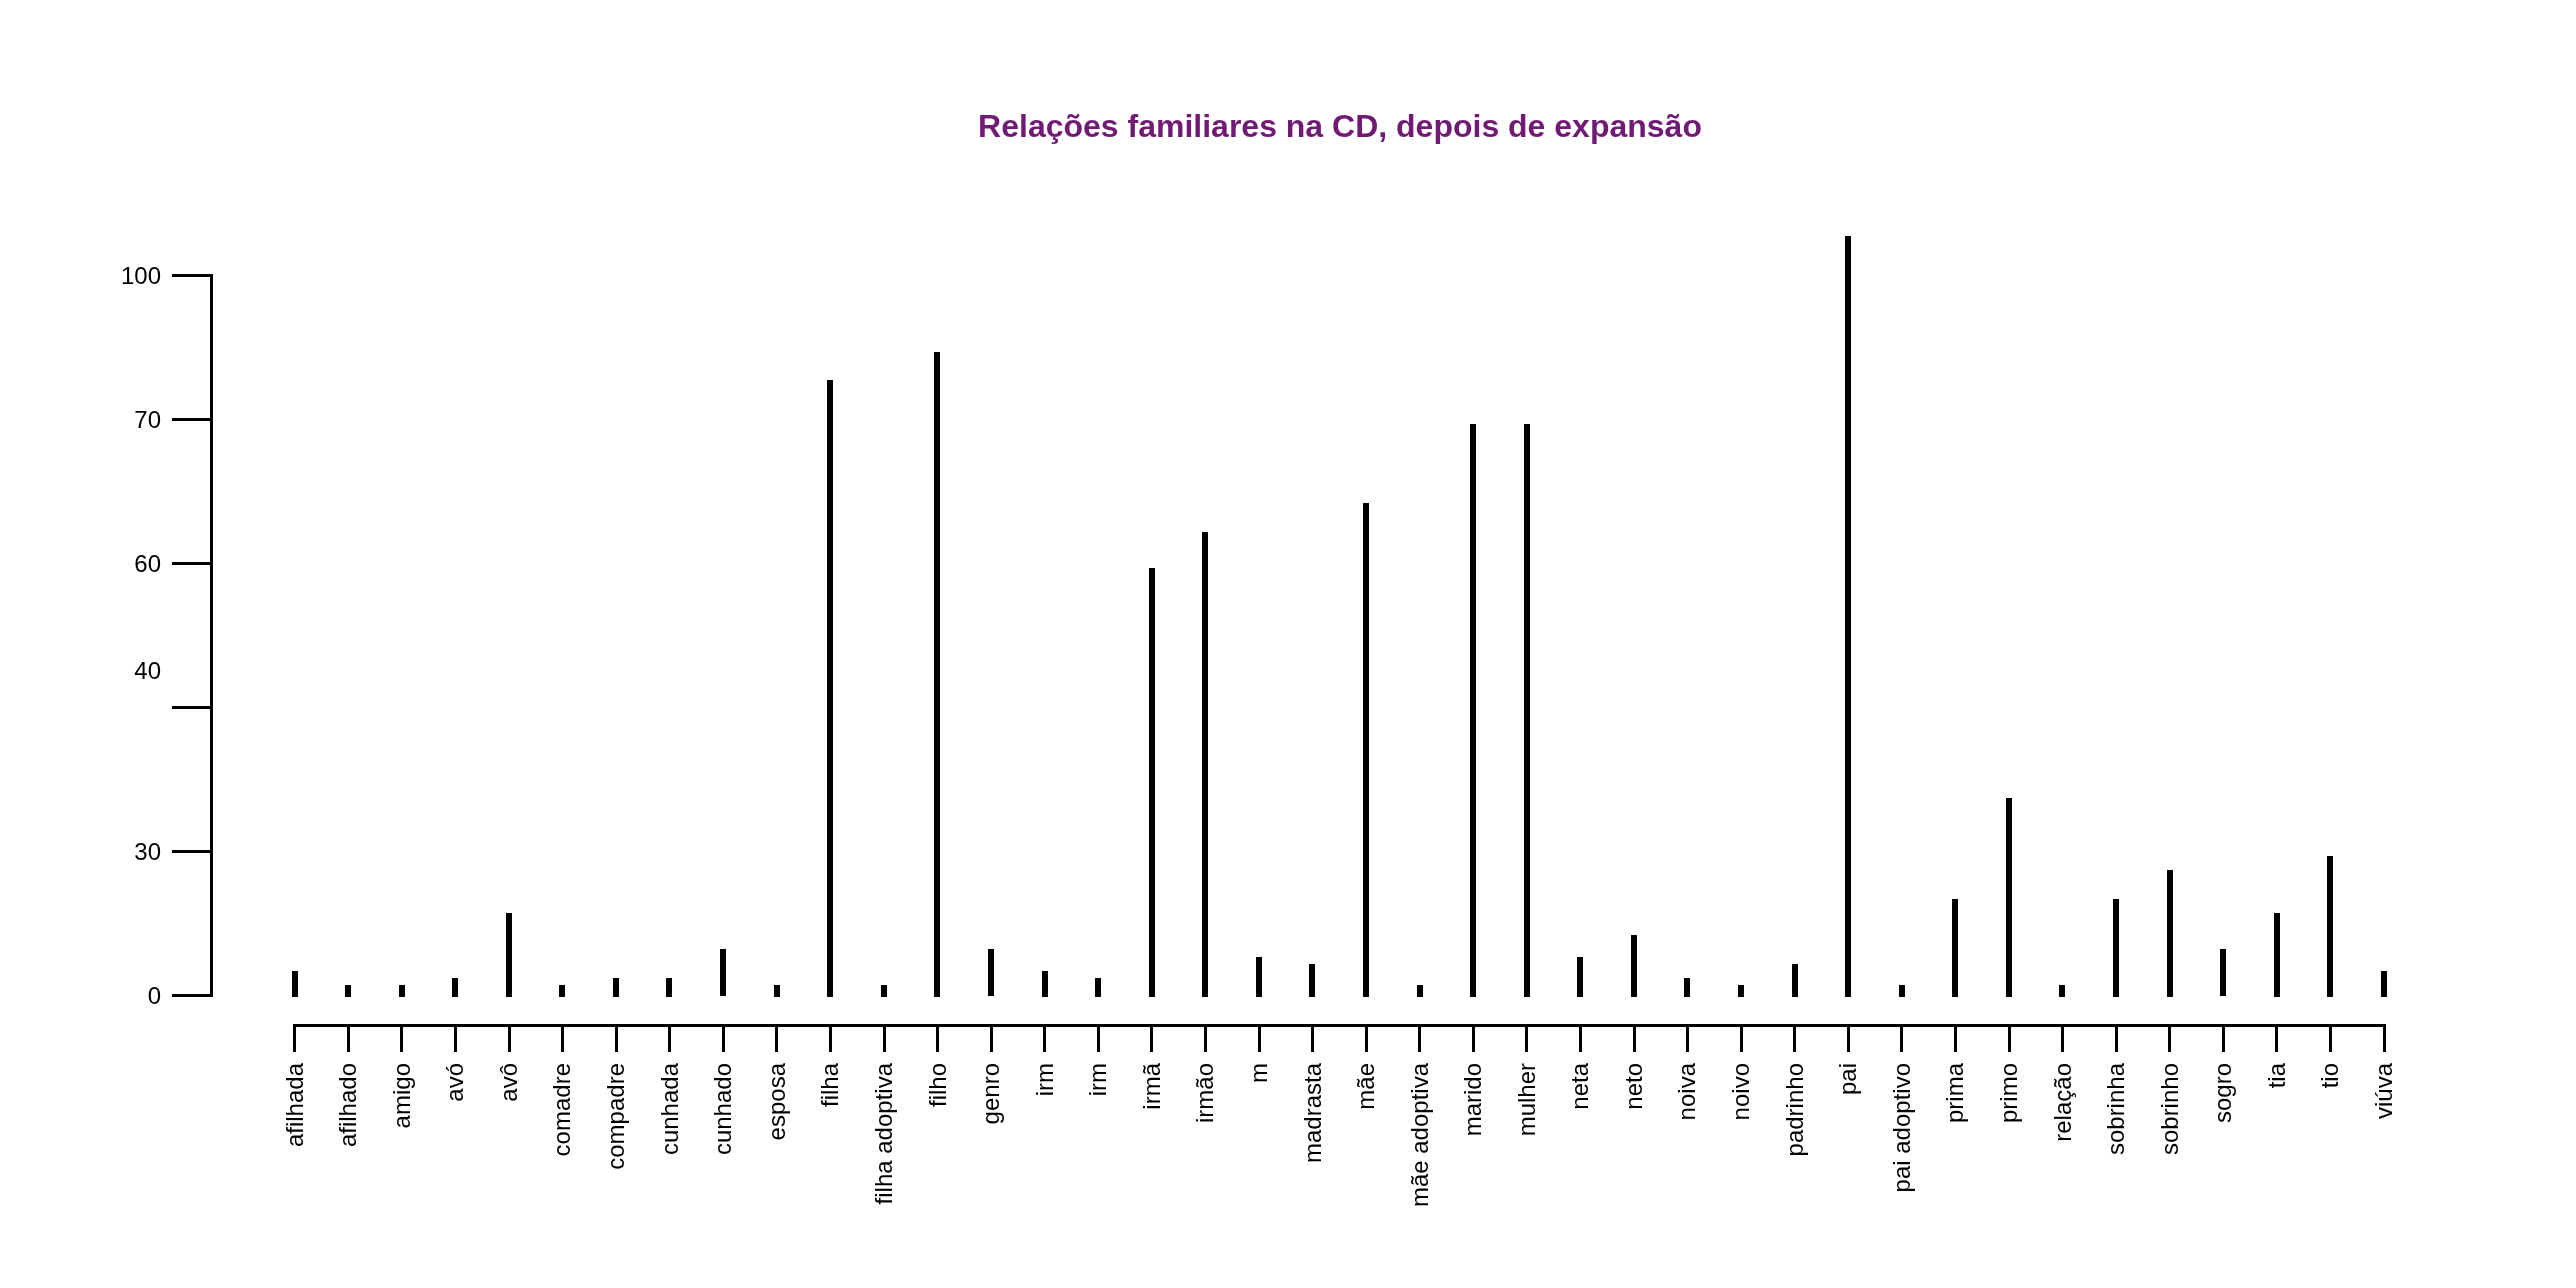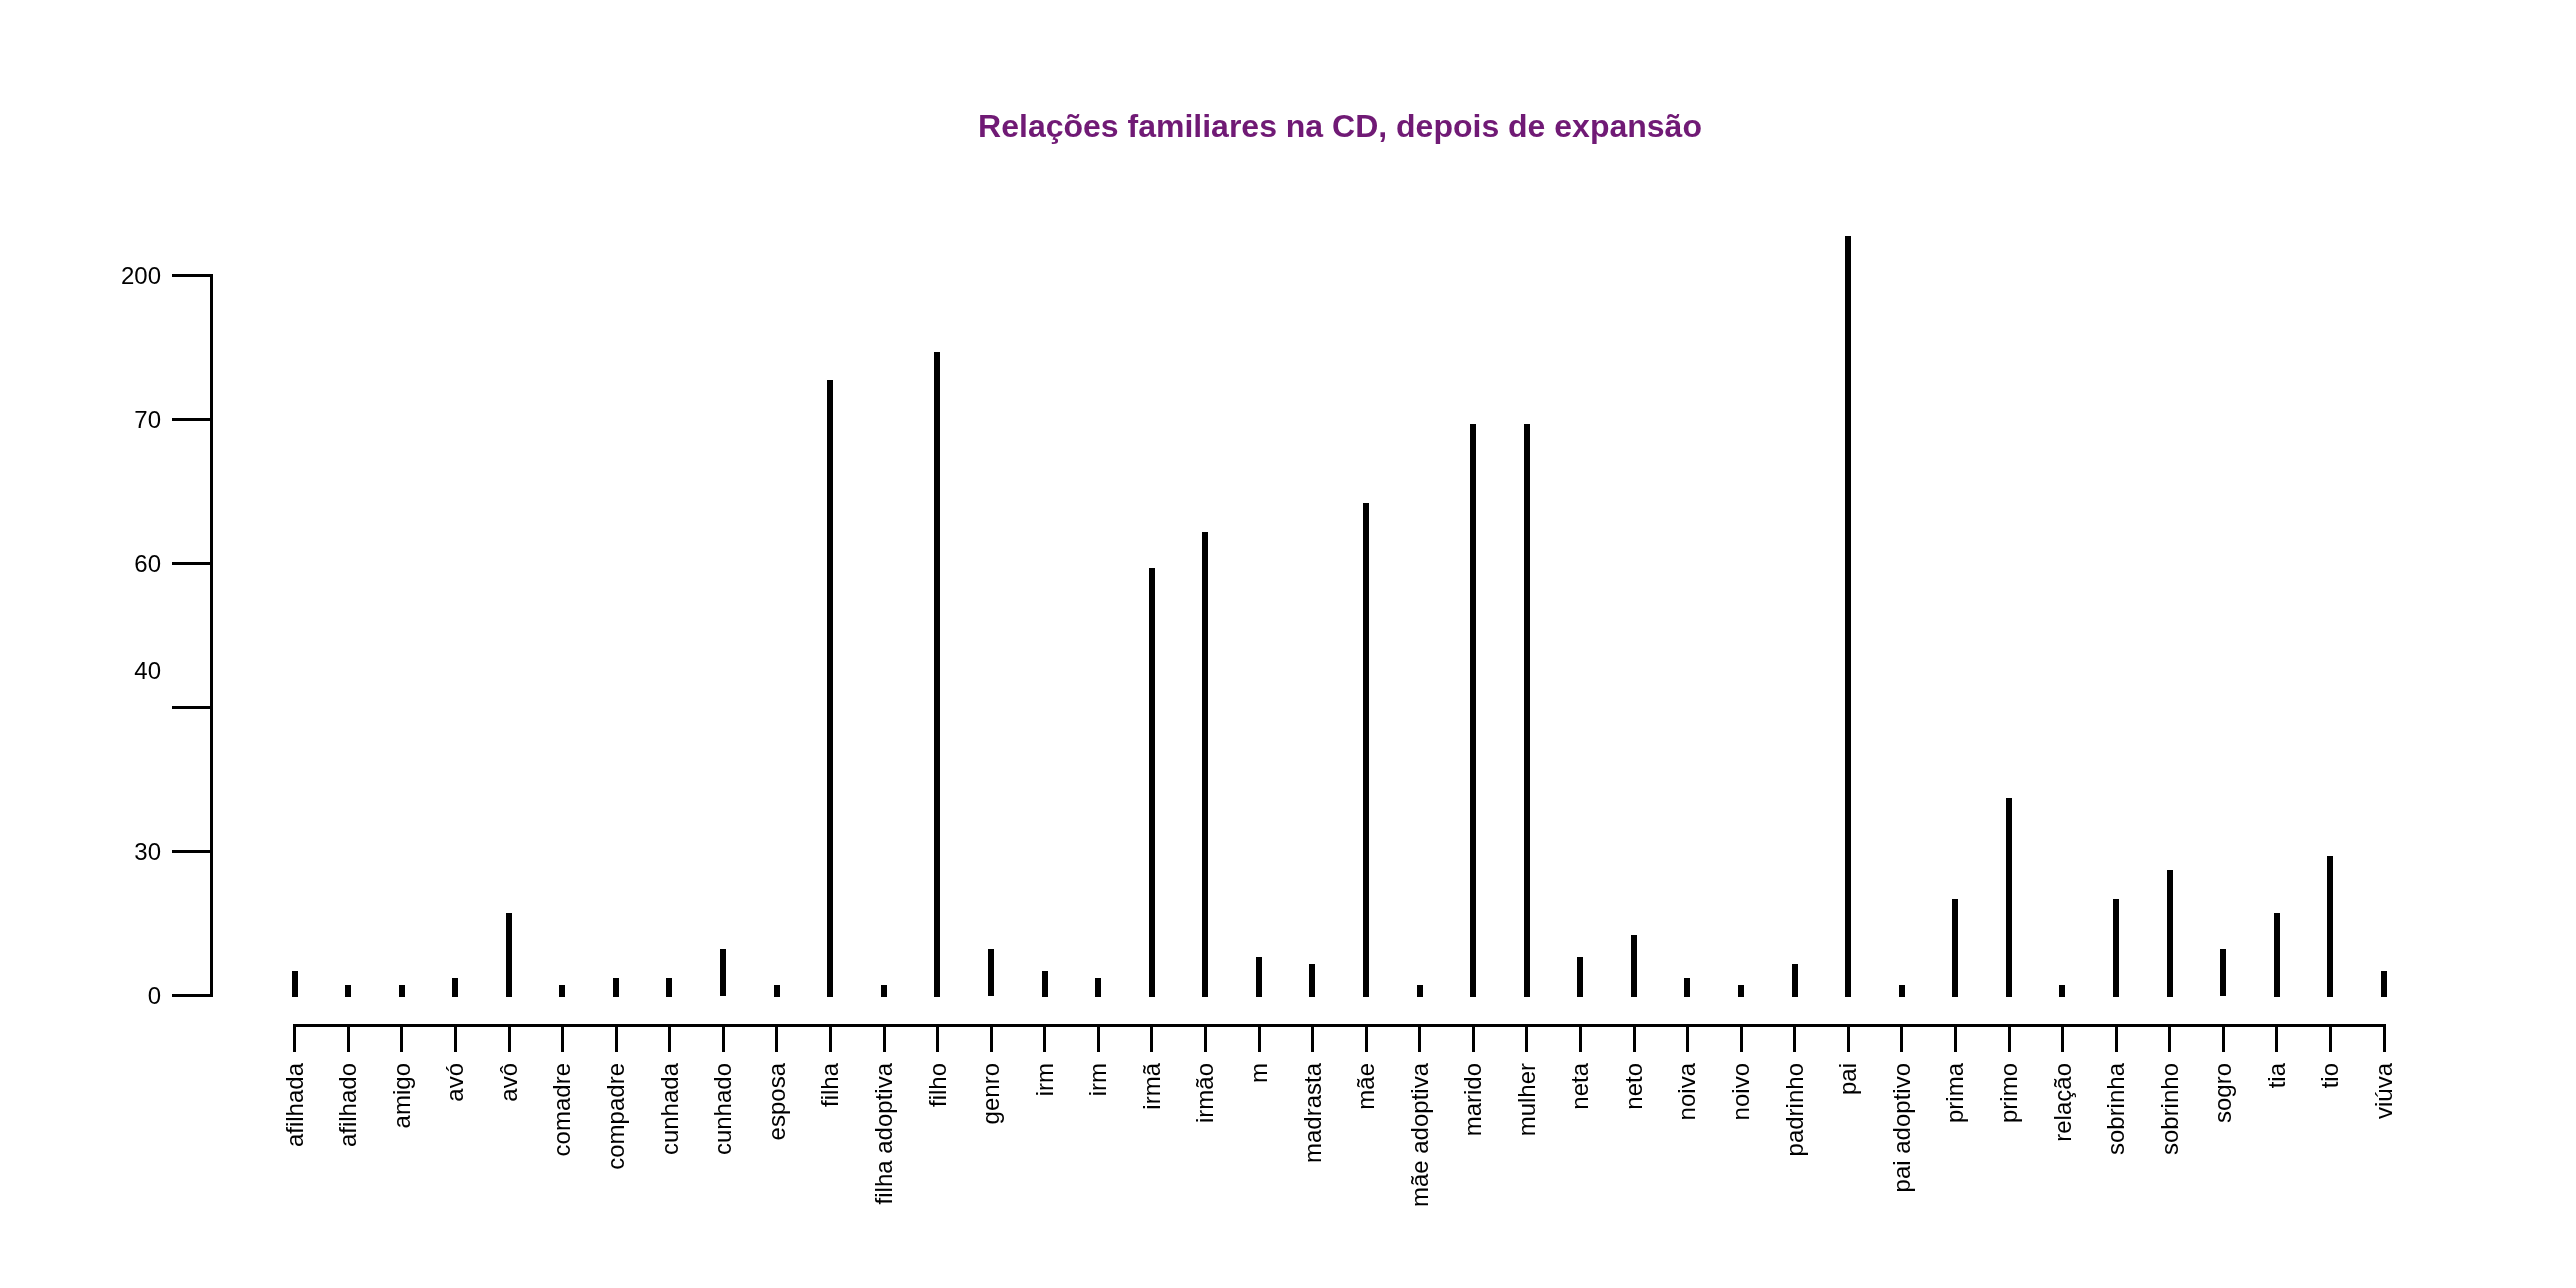--- a/index.html
+++ b/index.html
@@ -37,21 +37,21 @@
       <div class="yticklabel" style="top: 982px;">0</div>
       <div class="ytick" style="top: 850px;"></div>
       <div class="yticklabel" style="top: 838px;">30</div>
       <div class="ytick" style="top: 706px;"></div>
       <div class="yticklabel" style="top: 657px;">40</div>
       <div class="ytick" style="top: 562px;"></div>
       <div class="yticklabel" style="top: 550px;">60</div>
       <div class="ytick" style="top: 418px;"></div>
       <div class="yticklabel" style="top: 406px;">70</div>
       <div class="ytick" style="top: 274px;"></div>
-      <div class="yticklabel" style="top: 262px;">200</div>
+      <div class="yticklabel" style="top: 262px;">100</div>
       <div class="bar" style="left: 292px; top: 971px; height: 26px; background: rgb(0, 0, 0);"></div>
       <div class="xtick" style="left: 293px;"></div>
       <div class="xticklabel" style="right: 2294px;">afilhada</div>
       <div class="bar" style="left: 345px; top: 985px; height: 11.5px; background: rgb(0, 0, 0);"></div>
       <div class="xtick" style="left: 347px;"></div>
       <div class="xticklabel" style="right: 2241px;">afilhado</div>
       <div class="bar" style="left: 399px; top: 985px; height: 11.5px; background: rgb(0, 0, 0);"></div>
       <div class="xtick" style="left: 400px;"></div>
       <div class="xticklabel" style="right: 2187px;">amigo</div>
       <div class="bar" style="left: 452px; top: 978px; height: 18.7px; background: rgb(0, 0, 0);"></div>

